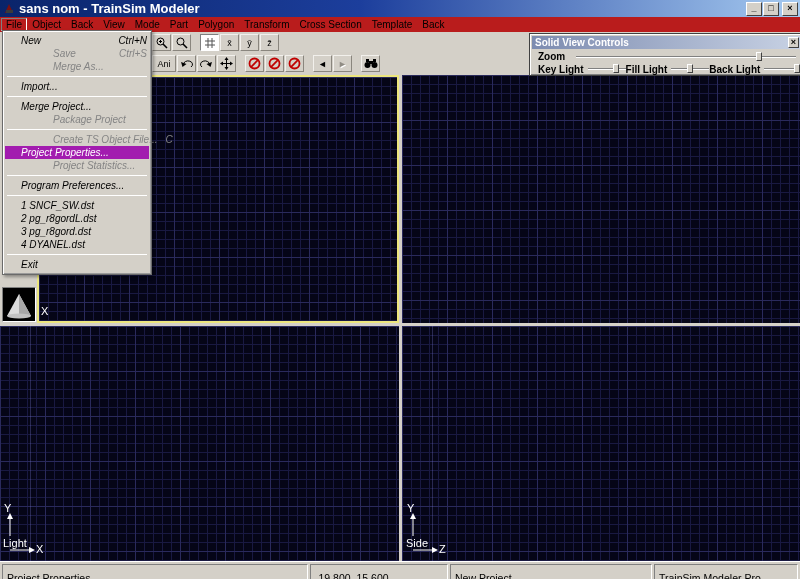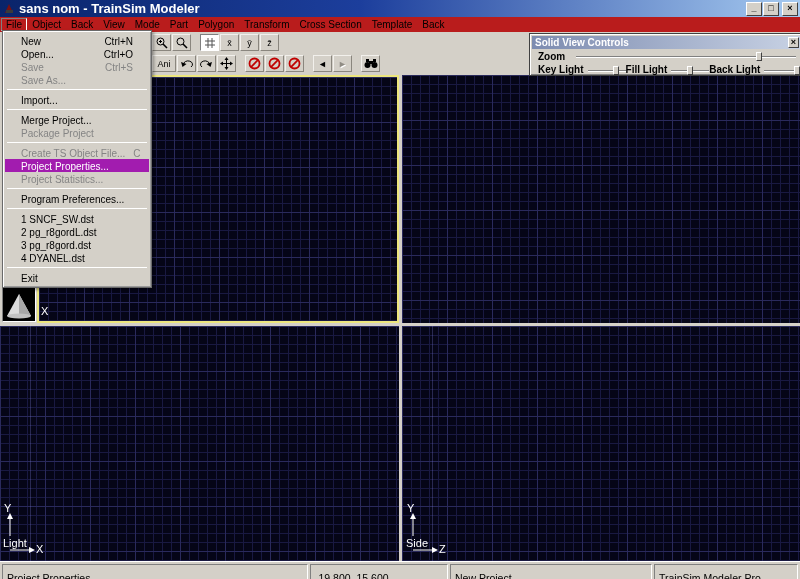--- a/index.html
+++ b/index.html
@@ -52,42 +52,42 @@
   .ax-svg { position:absolute; }
 
   
   .preview { position:absolute; left:2px; top:287px; width:34px; height:35px; background:#000;
     border:1px solid; border-color:#808080 #fff #fff #808080; display:flex; align-items:center; justify-content:center; z-index:10; }
 
   
   .menu-panel { position:absolute; left:2px; top:30px; width:150px; background:#d4d0c8; z-index:100;
     border:1px solid #6a6a6a; box-shadow:inset 1px 1px 0 #fff, inset -1px -1px 0 #9a9a9a, 2px 2px 3px rgba(0,0,0,.35);
     padding:3px 2px; }
-  .item { display:flex; align-items:flex-end; height:13px; padding:0 16px 0 16px; font-size:10px; white-space:nowrap; color:#000; }
+  .item { display:flex; align-items:center; height:13px; padding:0 2px 0 16px; font-size:10px; white-space:nowrap; color:#000;font-style:italic; }
   .item .sc { margin-left:auto; padding-left:8px; }
   .item.hl { background:#a21caf; color:#fff; }
-  .item.dis { color:#848484; }
+  .item.dis { color:#848484;margin-left:32px; }
   .sep { height:1px; background:#808080; border-bottom:1px solid #fff; margin:3px 2px; }
 
   
   .palette { position:absolute; left:521px; top:33px; width:276px; height:43px; background:#d4d0c8; z-index:90;
     border:1px solid #404040; box-shadow:inset 1px 1px 0 #fff, inset -1px -1px 0 #808080;margin-left:8px; }
   .pal-title { height:13px; margin:2px 2px 0 2px; background:linear-gradient(90deg,#7d8cb0,#c8d2e4);
     color:#fff; font-size:10px; font-weight:bold; display:flex; align-items:center; padding:0 3px; }
   .pal-close { margin-left:auto; width:11px; height:11px; background:#d4d0c8; border:1px solid;
     border-color:#fff #404040 #404040 #fff; color:#000; font-size:9px; font-weight:bold;
     display:flex; align-items:center; justify-content:center; line-height:1; }
   .pal-row { display:flex; align-items:center; padding:2px 8px 0 8px;font-weight:bold; }
   .pal-label { font-size:10px; color:#000; white-space:nowrap; margin-right:4px; }
   .slider { position:relative; height:9px; flex:1; }
   .slider.small { flex:0 0 38px; }
   .track { position:absolute; left:0; right:0; top:4px; height:0; border-top:1px solid #808080; border-bottom:1px solid #fff; }
   .thumb { position:absolute; top:0; width:6px; height:9px; margin-left:-3px; background:#d4d0c8;
     border:1px solid; border-color:#fff #404040 #404040 #fff; }
-  .pal-group { display:flex; align-items:flex-end; flex:1; }
+  .pal-group { display:flex; align-items:flex-start; flex:1; }
 
   
   .statusbar { position:absolute; left:0; top:561px; width:800px; height:32px; background:#d4d0c8;
     border-top:1px solid #fff; display:flex; gap:2px; padding:2px; }
   .sb-cell { border:1px solid; border-color:#808080 #fff #fff #808080; font-size:10.5px; color:#000;
     display:flex; align-items:center; padding:0 4px; white-space:pre; overflow:hidden; }
   .sb-1 { width:306px; } .sb-2 { width:138px; } .sb-3 { width:202px; } .sb-4 { flex:1; }
 </style>
 </head>
 <body>
@@ -243,30 +243,26 @@
       <polygon points="15,3 27,25 15,25" fill="#a8a8a8"></polygon>
       <ellipse cx="15" cy="25" rx="12" ry="2.5" fill="#c2c2c2"></ellipse>
     </svg>
   </div>
 
   <div class="menu-panel">
     <div class="item">
       <span>New</span>
       <span class="sc">Ctrl+N</span>
     </div>
-    <div class="item">
-      <span>Open...</span>
-      <span class="sc">Ctrl+O</span>
-    </div>
     <div class="item dis">
       <span>Save</span>
       <span class="sc">Ctrl+S</span>
     </div>
     <div class="item dis">
-      <span>Save As...</span>
+      <span>Merge As...</span>
     </div>
     <div class="sep"></div>
     <div class="item">
       <span>Import...</span>
     </div>
     <div class="sep"></div>
     <div class="item">
       <span>Merge Project...</span>
     </div>
     <div class="item dis">

